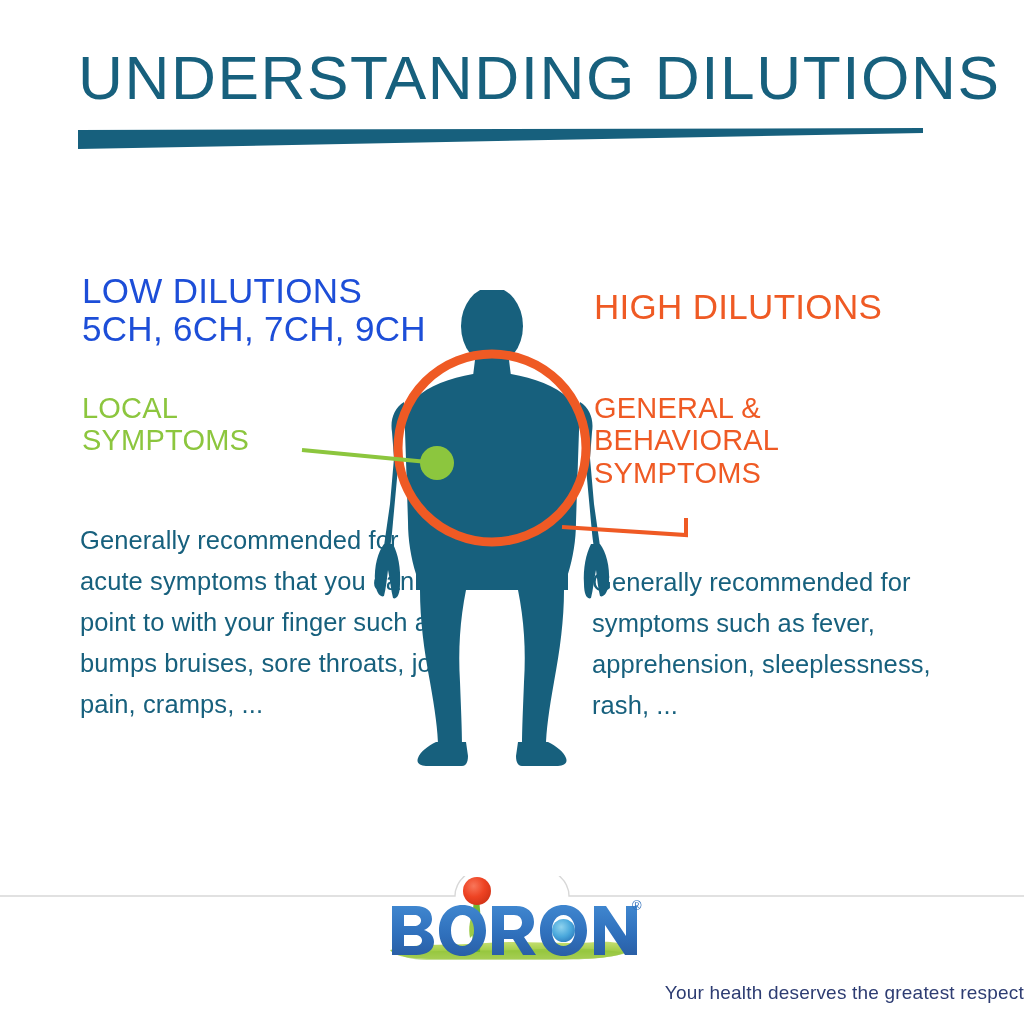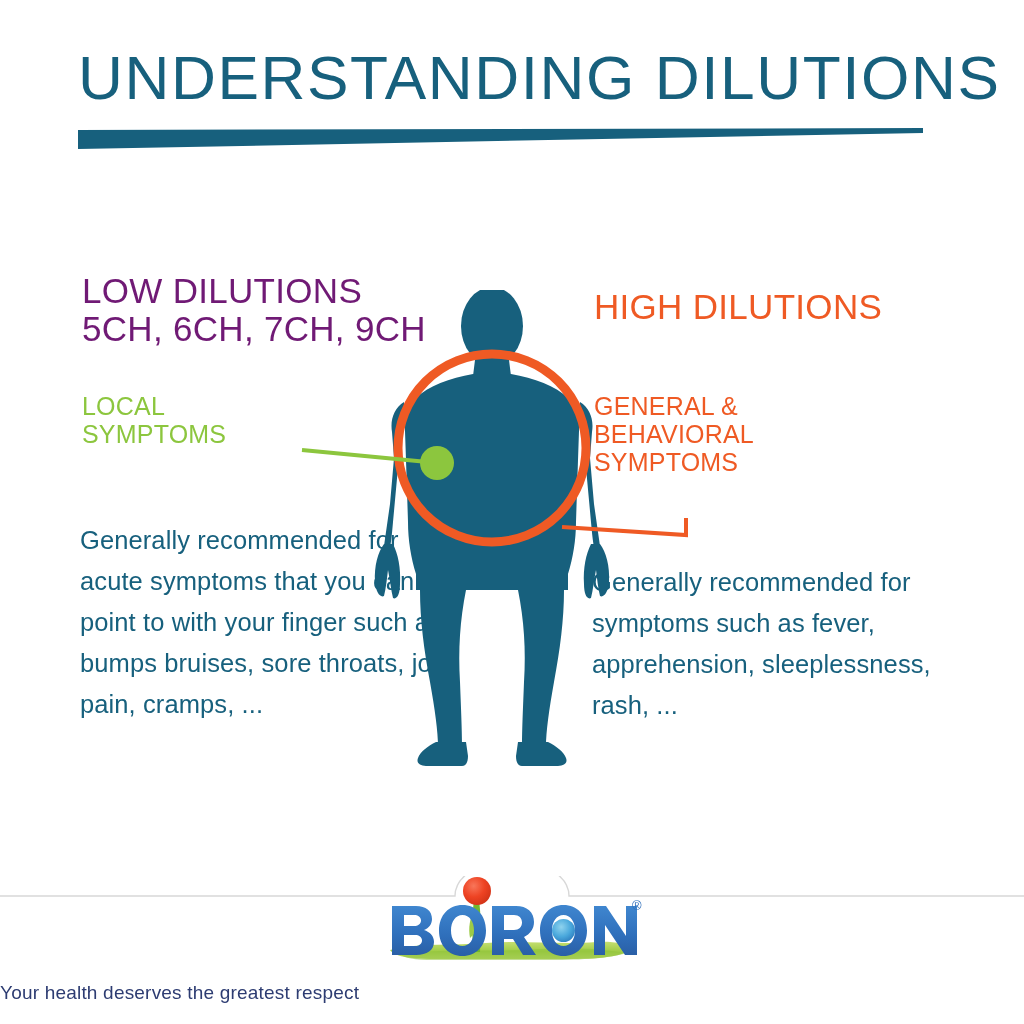--- a/index.html
+++ b/index.html
@@ -51,35 +51,35 @@
   .head {
     position: absolute;
     line-height: 1.08;
     font-weight: 400;
     white-space: nowrap;
   }
   .head-low {
     left: 82px;
     top: 272px;
     font-size: 35px;
-    color: #701a75;
+    color: #1d4ed8;
     letter-spacing: 0.3px;
   }
   .head-high {
     left: 594px;
     top: 288px;
     font-size: 35px;
     color: #ef5a24;
     letter-spacing: 0.3px;
   }
   .head-line2 { display: block; }
 
   .subhead {
     position: absolute;
-    font-size: 25px;
+    font-size: 29px;
     line-height: 1.12;
     font-weight: 400;
     letter-spacing: 0.2px;
   }
   .subhead-local {
     left: 82px;
     top: 392px;
     color: #8cc63e;
   }
   .subhead-general {
@@ -130,21 +130,21 @@
     left: 382px;
     top: 876px;
     width: 260px;
     height: 100px;
   }
   .tagline {
     position: absolute;
     left: 0;
     top: 982px;
     width: 1024px;
-    text-align: left;
+    text-align: right;
     font-size: 19px;
     color: #2d3c72;
     letter-spacing: 0.2px;
   }
 </style>
 </head>
 <body>
 
 <div class="stage">
 

